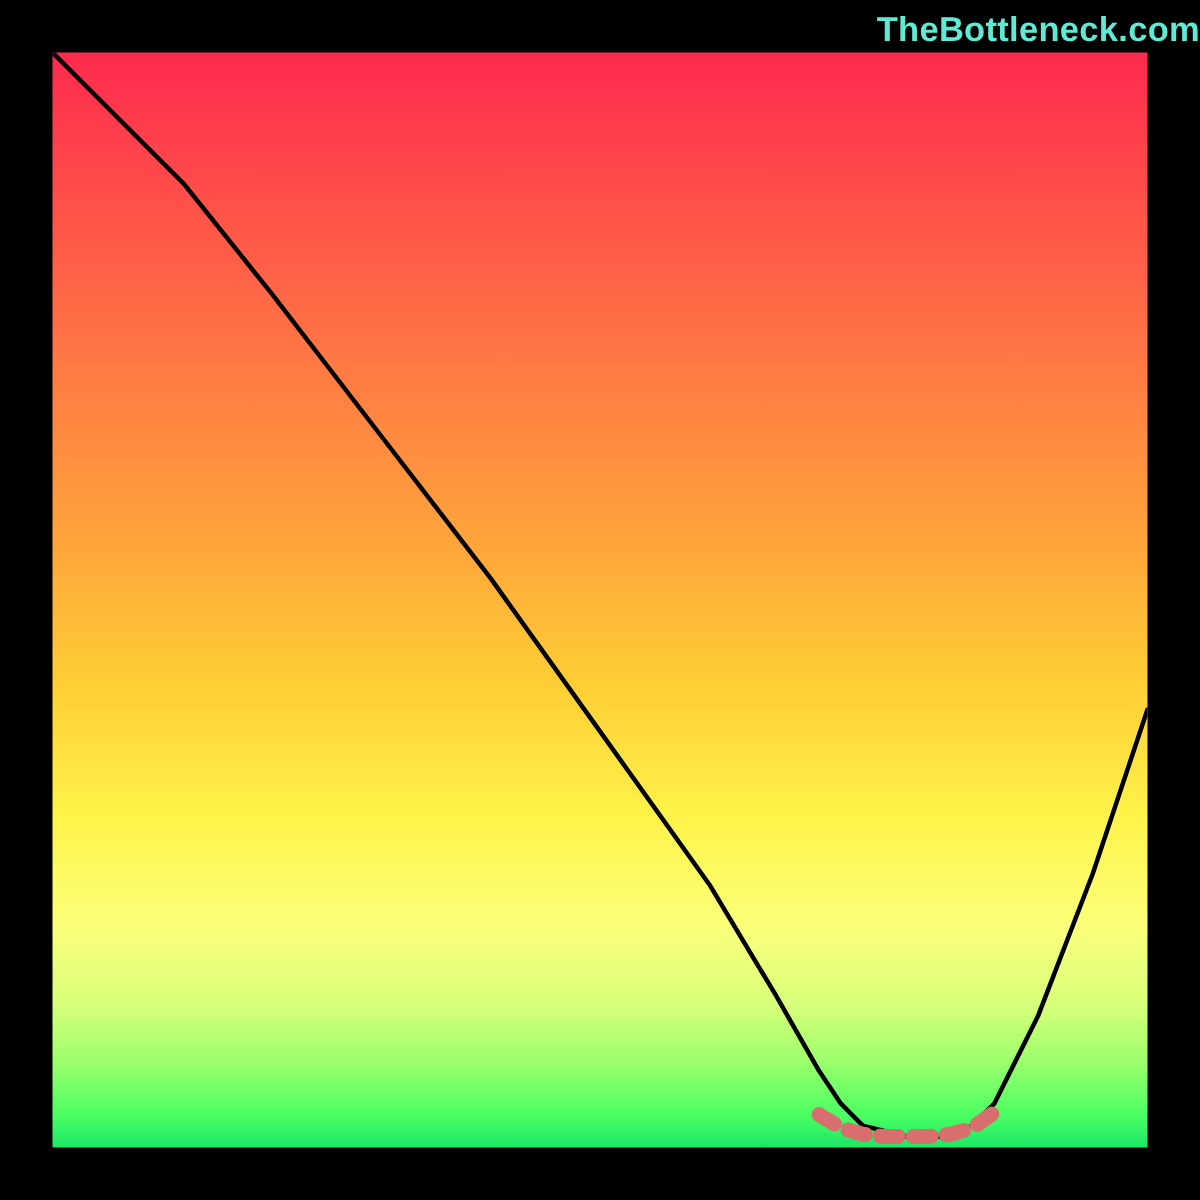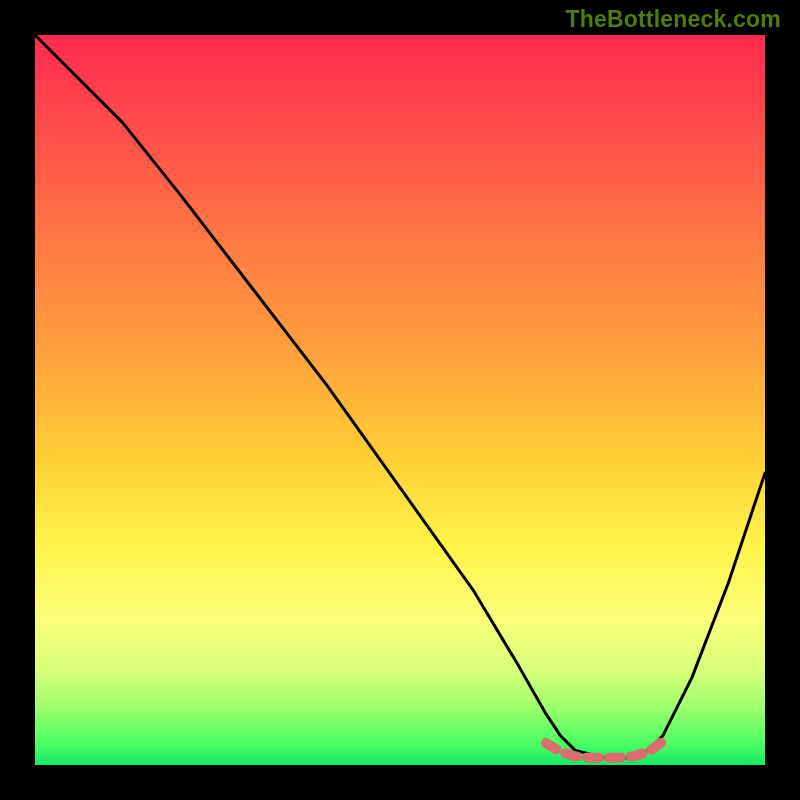--- a/index.html
+++ b/index.html
@@ -37,24 +37,24 @@
       #fbff7a 80%,
       #d8ff7a 87%,
       #9eff6c 92%,
       #4cff63 97%,
       #19e865 100%
     );
   }
   .watermark {
     position: absolute;
     top: 6px;
-    right: 19px;
+    right: 0;
     font-size: 23px;
     font-weight: 600;
-    color: #4d7c0f;
+    color: #5eead4;
     letter-spacing: 0.2px;
     z-index: 5;
   }
   svg.curve {
     position: absolute;
     left: 0;
     top: 0;
     z-index: 3;
   }
 </style>

